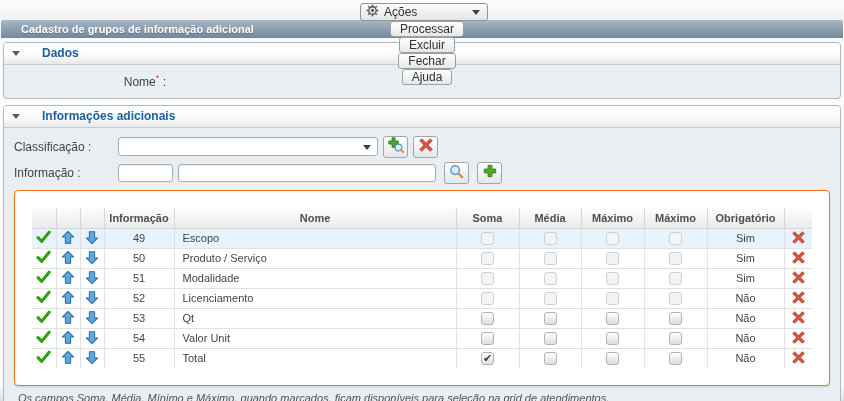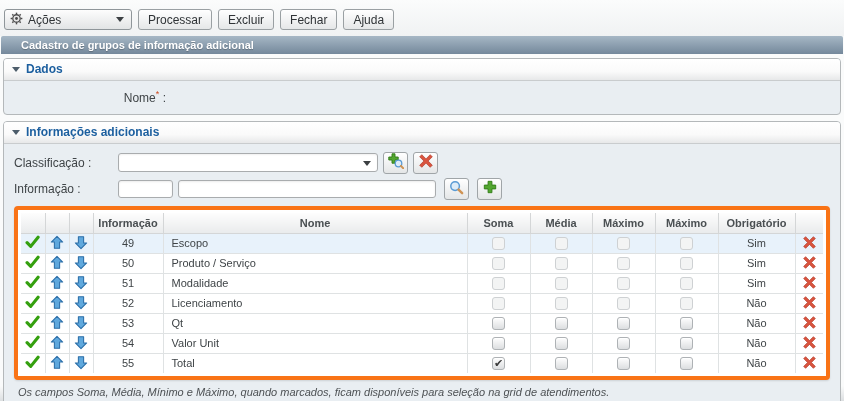--- a/index.html
+++ b/index.html
@@ -4,40 +4,40 @@
 <style>
   * { box-sizing: border-box; margin: 0; padding: 0; }
   html,body { width: 844px; height: 401px; overflow: hidden; }
   body {
     font-family: "Liberation Sans", "DejaVu Sans", sans-serif;
     background: linear-gradient(180deg, #f3f4f5 0px, #fafbfb 40px, #fafbfb 386px, #dcdfe1 401px);
     font-size: 12px; color: #3f4447;
   }
 
   
-  .toolbar { height: 36px; padding: 3px 0 0 4px; display: flex; align-items: center;
-             background: linear-gradient(#fbfcfc, #f0f2f3); }
+  .toolbar { height: 20px; padding: 3px 0 0 4px; display: flex; align-items: center;
+             background: linear-gradient(#fbfcfc, #f0f2f3); flex-direction: column; }
   .actions-dd { width: 128px; height: 21px; display: flex; align-items: center; gap: 5px;
     padding: 0 7px 0 5px; border: 1px solid #8f969a; border-radius: 3px;
     background: linear-gradient(#fdfdfd, #e2e4e5); cursor: pointer; }
   .actions-dd .lbl { flex: 1; font-size: 12px; color: #2f3336; }
   .tri-down { width: 0; height: 0; border-left: 4px solid transparent; border-right: 4px solid transparent; border-top: 5px solid #3c4043; }
   .tb-btn { height: 21px; margin-left: 6px; padding: 0 9px; font-size: 12px; color: #2f3336;
     border: 1px solid #9aa0a3; border-radius: 3px; background: linear-gradient(#ffffff, #e5e7e8);
     font-family: inherit; cursor: pointer; }
 
   
   .title-bar { height: 18px; margin: 0 1px; line-height: 18px; padding-left: 20px;
     border-radius: 2px 2px 0 0; font-size: 11px; font-weight: bold; color: #ffffff;
     background: linear-gradient(#a6b7c5, #74889b); text-shadow: 0 1px 1px rgba(0,0,0,.25); }
 
   
   .panel { margin: 4px 3px 0 3px; border: 1px solid #b4b8ba; border-radius: 4px;
     background: #e9eef2; overflow: hidden; }
-  .panel-header { display: flex; align-items: center; gap: 6px; padding: 3px 8px 4px 8px;
+  .panel-header { display: flex; align-items: center; gap: 22px; padding: 3px 8px 4px 8px;
     background: linear-gradient(#ffffff 0%, #fafafa 60%, #e7e8e9 100%);
     border-bottom: 1px solid #c9ccce; }
   .panel-header .cap { font-size: 12px; font-weight: bold; color: #1c5f9f; }
   .collapse-tri { width: 0; height: 0; border-left: 4px solid transparent; border-right: 4px solid transparent; border-top: 5px solid #4d5d6b; margin-top: 1px; }
 
   
   .dados-body { padding: 8px 0 9px 0; }
   .form-row { display: flex; align-items: center; margin-bottom: 5px; }
   .form-row:last-child { margin-bottom: 0; }
   .form-label { width: 162px; text-align: right; font-size: 12px; color: #3f4447; }
@@ -57,22 +57,22 @@
   .fake-select .sel-val { display: block; padding: 2px 18px 0 4px; font-size: 11px; color: #333; }
   .fake-select .tri-down { position: absolute; right: 6px; top: 7px; }
   .icon-btn { width: 25px; height: 22px; margin-left: 5px; display: inline-flex; align-items: center;
     justify-content: center; border: 1px solid #a0a5a8; border-radius: 3px;
     background: linear-gradient(#ffffff, #e4e6e7); cursor: pointer; }
   .gap-l { margin-left: 8px; }
   .txt-code { width: 55px; margin-left: 0; }
   .txt-name { width: 258px; margin-left: 5px; }
 
   
-  .grid-wrap { margin-top: 6px; background: #fff; border: 4px solid #f97316; border-radius: 4px;
-    padding: 3px; box-shadow: 0 1px 2px rgba(0,0,0,.12); }
+  .grid-wrap { margin-top: 6px; background: #fff; border: 1px solid #f97316; border-radius: 4px;
+    padding: 17px; box-shadow: 0 1px 2px rgba(0,0,0,.12); }
   table.grid { width: 100%; border-collapse: collapse; table-layout: fixed; font-size: 11px; color: #3f4447; }
   table.grid th { height: 20px; padding: 2px 3px; font-size: 11px; font-weight: bold; color: #4a4f52;
     background: linear-gradient(#fdfdfd, #e9ebec); border: 1px solid #d4d6d7; border-top: none; text-align: center; }
   table.grid th:first-child { border-left: none; } table.grid th:last-child { border-right: none; }
   table.grid td { height: 20px; padding: 1px 3px; border: 1px solid #dfe2e3; text-align: center; background: #fff; }
   table.grid td:first-child { border-left: none; } table.grid td:last-child { border-right: none; }
   table.grid tr:last-child td { border-bottom: none; }
   table.grid td.name { text-align: left; padding-left: 8px; }
   table.grid tr.hl td { background: #e8f2fb; margin-left: 12px; }
   .c0,.c1,.c2 { width: 24px; } .c3 { width: 70px; } .c5 { width: 63px; } .c6 { width: 62px; }

